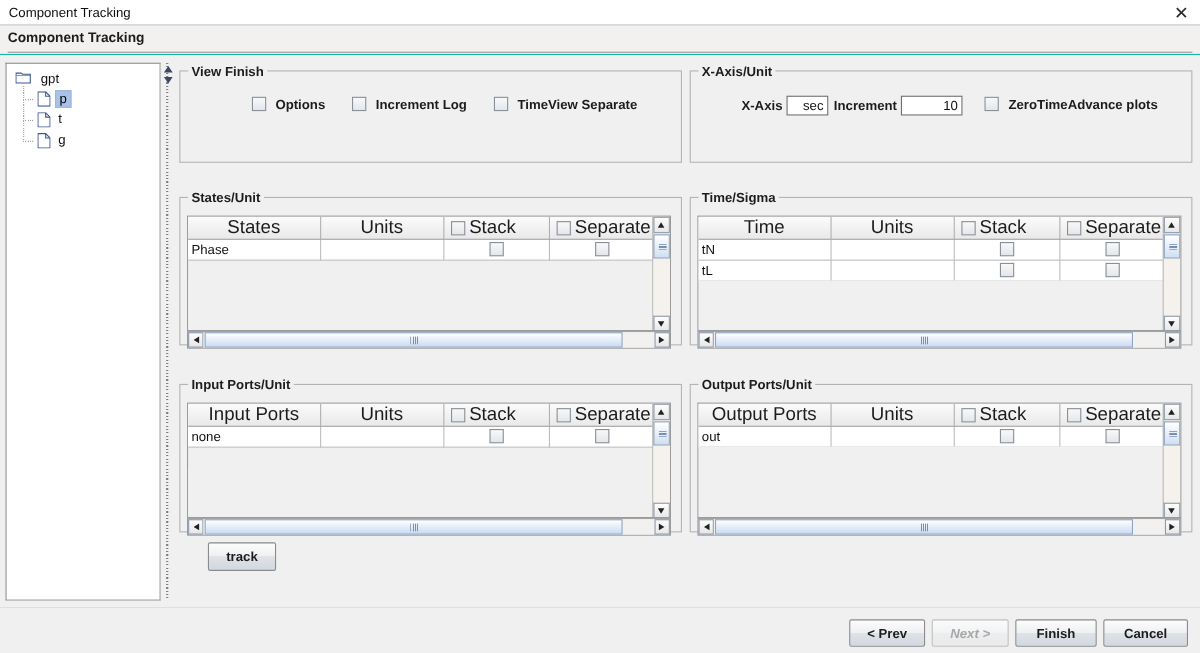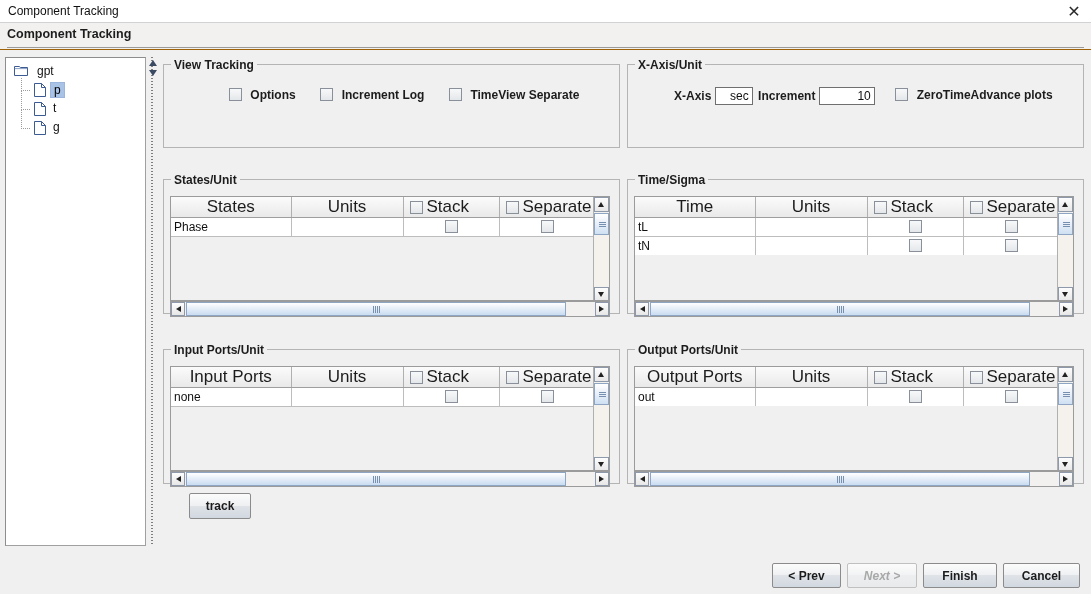--- a/index.html
+++ b/index.html
@@ -5,21 +5,21 @@
   * { box-sizing: border-box; }
   html, body {
     margin: 0; padding: 0;
     width: 1091px; height: 594px;
     overflow: hidden;
     font-family: "Liberation Sans", sans-serif;
     font-size: 12px;
     color: #000;
     background: #f0f0f0;
   }
-  #root { position: relative; width: 1091px; height: 594px; background: #a16207; }
+  #root { position: relative; width: 1091px; height: 594px; background: #14b8a6; }
 
   
   .titlebar {
     position: absolute; left: 0; top: 0; width: 1091px; height: 23px;
     background: #ffffff;
     border-bottom: 1px solid #d2d2d2;
   }
   .titlebar .tb-title {
     position: absolute; left: 8px; top: 4px;
     font-size: 12px; color: #101010;
@@ -288,21 +288,21 @@
     </div>
 
     <div class="splitter">
       <div class="dots"></div>
       <div class="arr up"></div>
       <div class="arr dn"></div>
     </div>
 
     <div class="group" style="left:163px; top:8px; width:457px; height:90px;">
       <div class="gbox"></div>
-      <span class="gtitle">View Tracking</span>
+      <span class="gtitle">View Finish</span>
       <div class="gcontent">
         <div style="position:absolute; left:65px; top:23px; white-space:nowrap;">
           <span class="cbrow">
             <span class="cb"></span>
             <span class="cblabel">Options</span>
           </span>
           <span style="display:inline-block; width:18px;"></span>
           <span class="cbrow">
             <span class="cb"></span>
             <span class="cblabel">Increment Log</span>
@@ -408,27 +408,27 @@
                 <th class="withcb" style="width:96px;">
                   <span class="cb"></span><span>Stack</span>
                 </th>
                 <th class="withcb" style="width:96px; border-right:none;">
                   <span class="cb"></span><span>Separate</span>
                 </th>
               </tr>
             </thead>
             <tbody>
               <tr>
-                <td>tL</td>
+                <td>tN</td>
                 <td></td>
                 <td class="ctr"><span class="cb"></span></td>
                 <td class="ctr" style="border-right:none;"><span class="cb"></span></td>
               </tr>
               <tr>
-                <td>tN</td>
+                <td>tL</td>
                 <td></td>
                 <td class="ctr"><span class="cb"></span></td>
                 <td class="ctr" style="border-right:none;"><span class="cb"></span></td>
               </tr>
             </tbody>
           </table>
           <div style="position:absolute; left:0; top:58px; width:424px; bottom:0; background:#f0f0f0;"></div>
 
           <div class="vsb" style="right:0; top:0; height:105px;">
             <div class="btn top">

